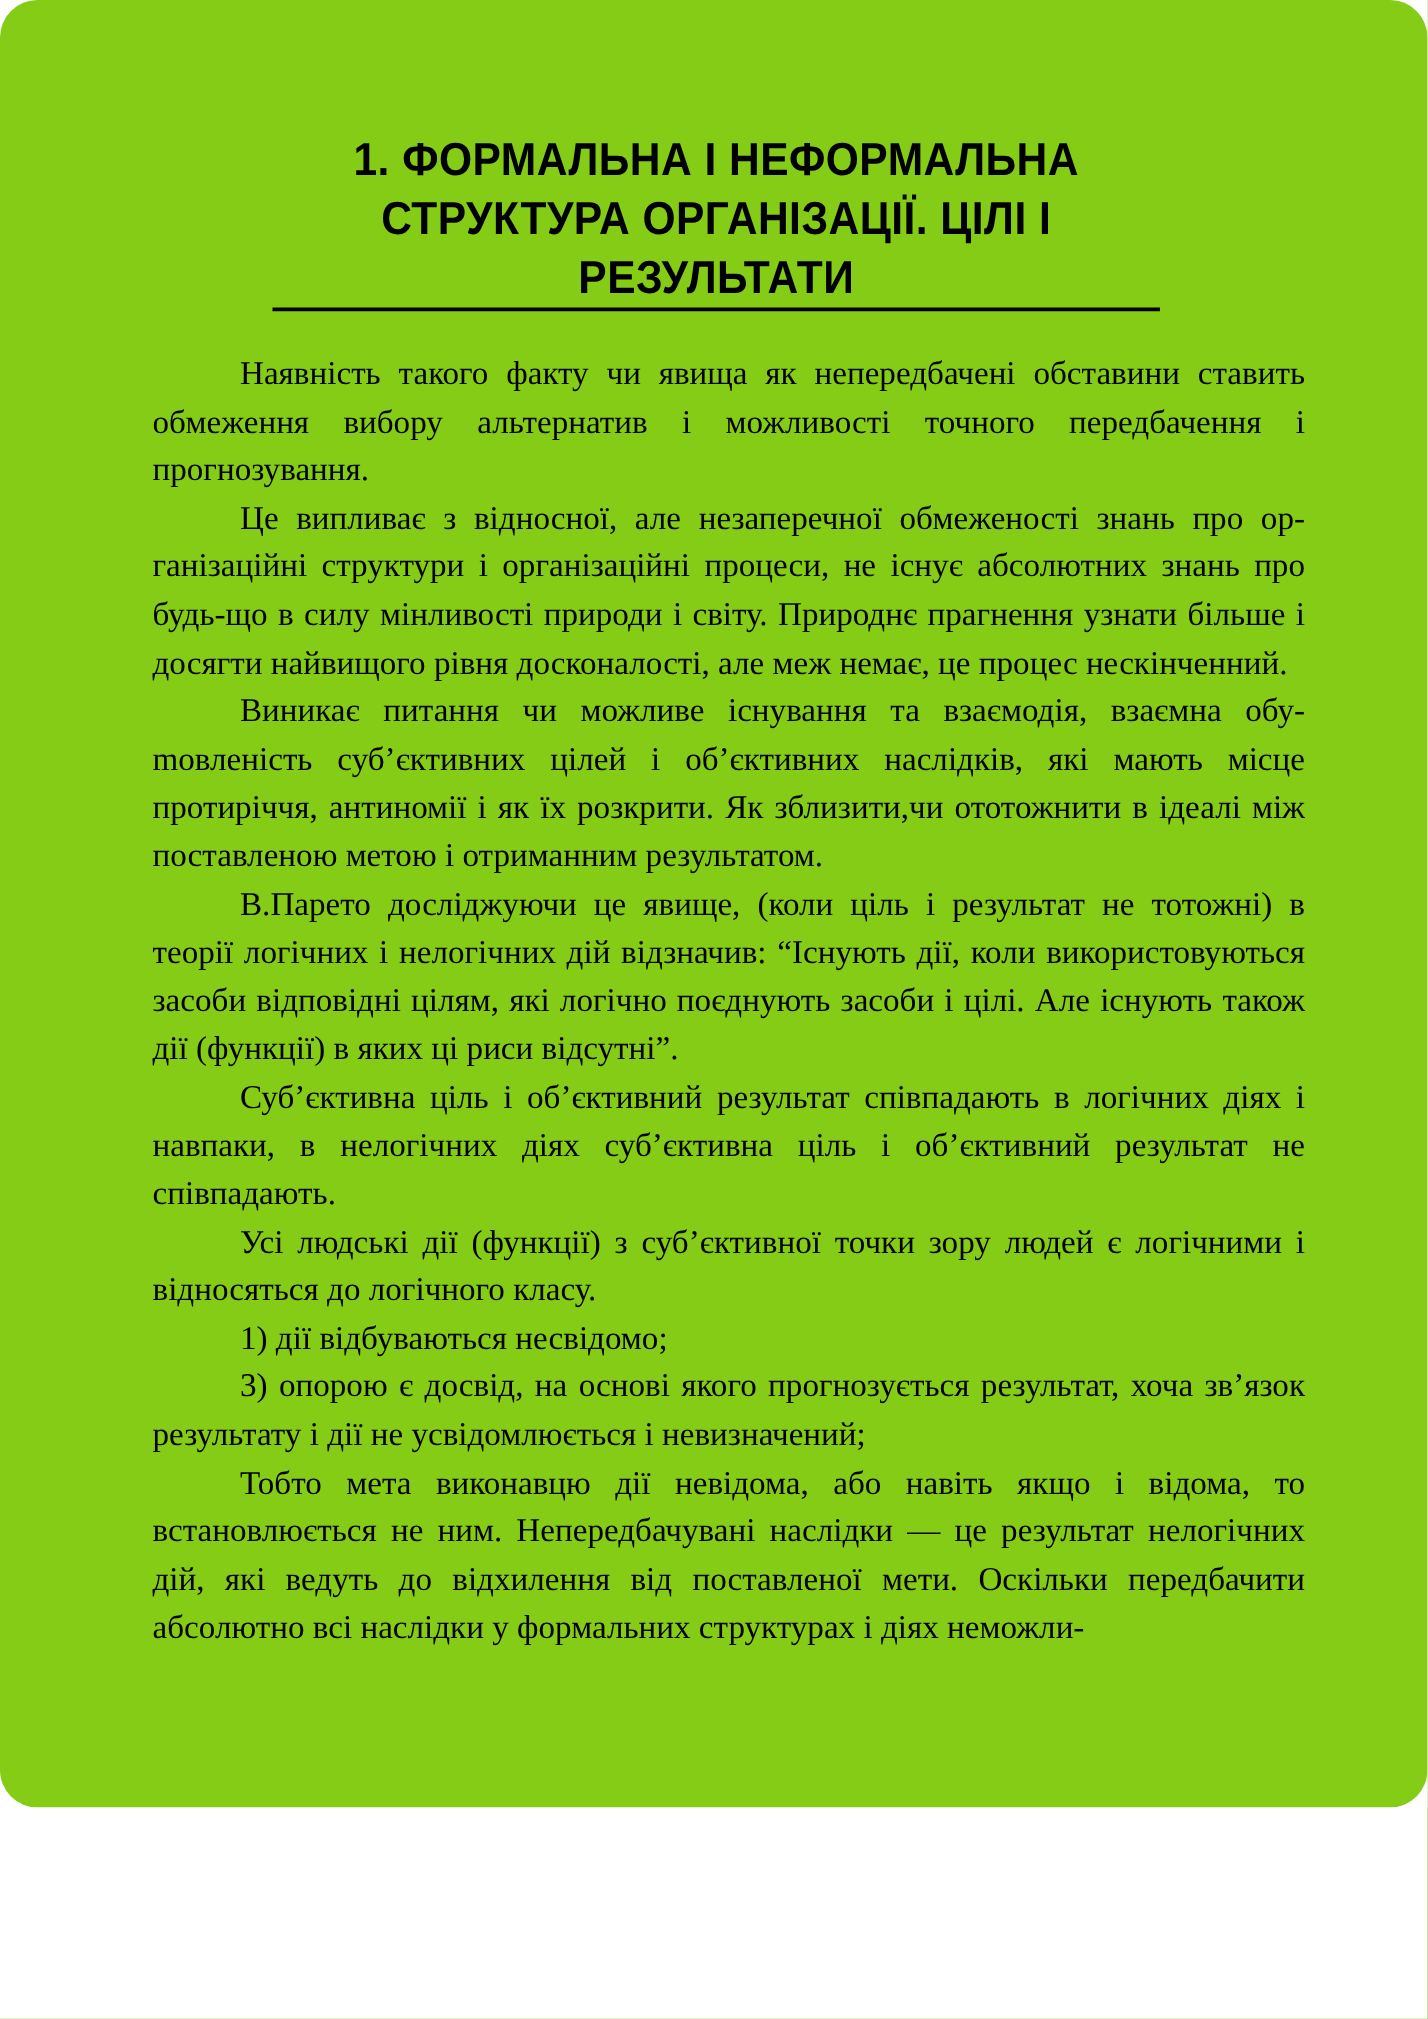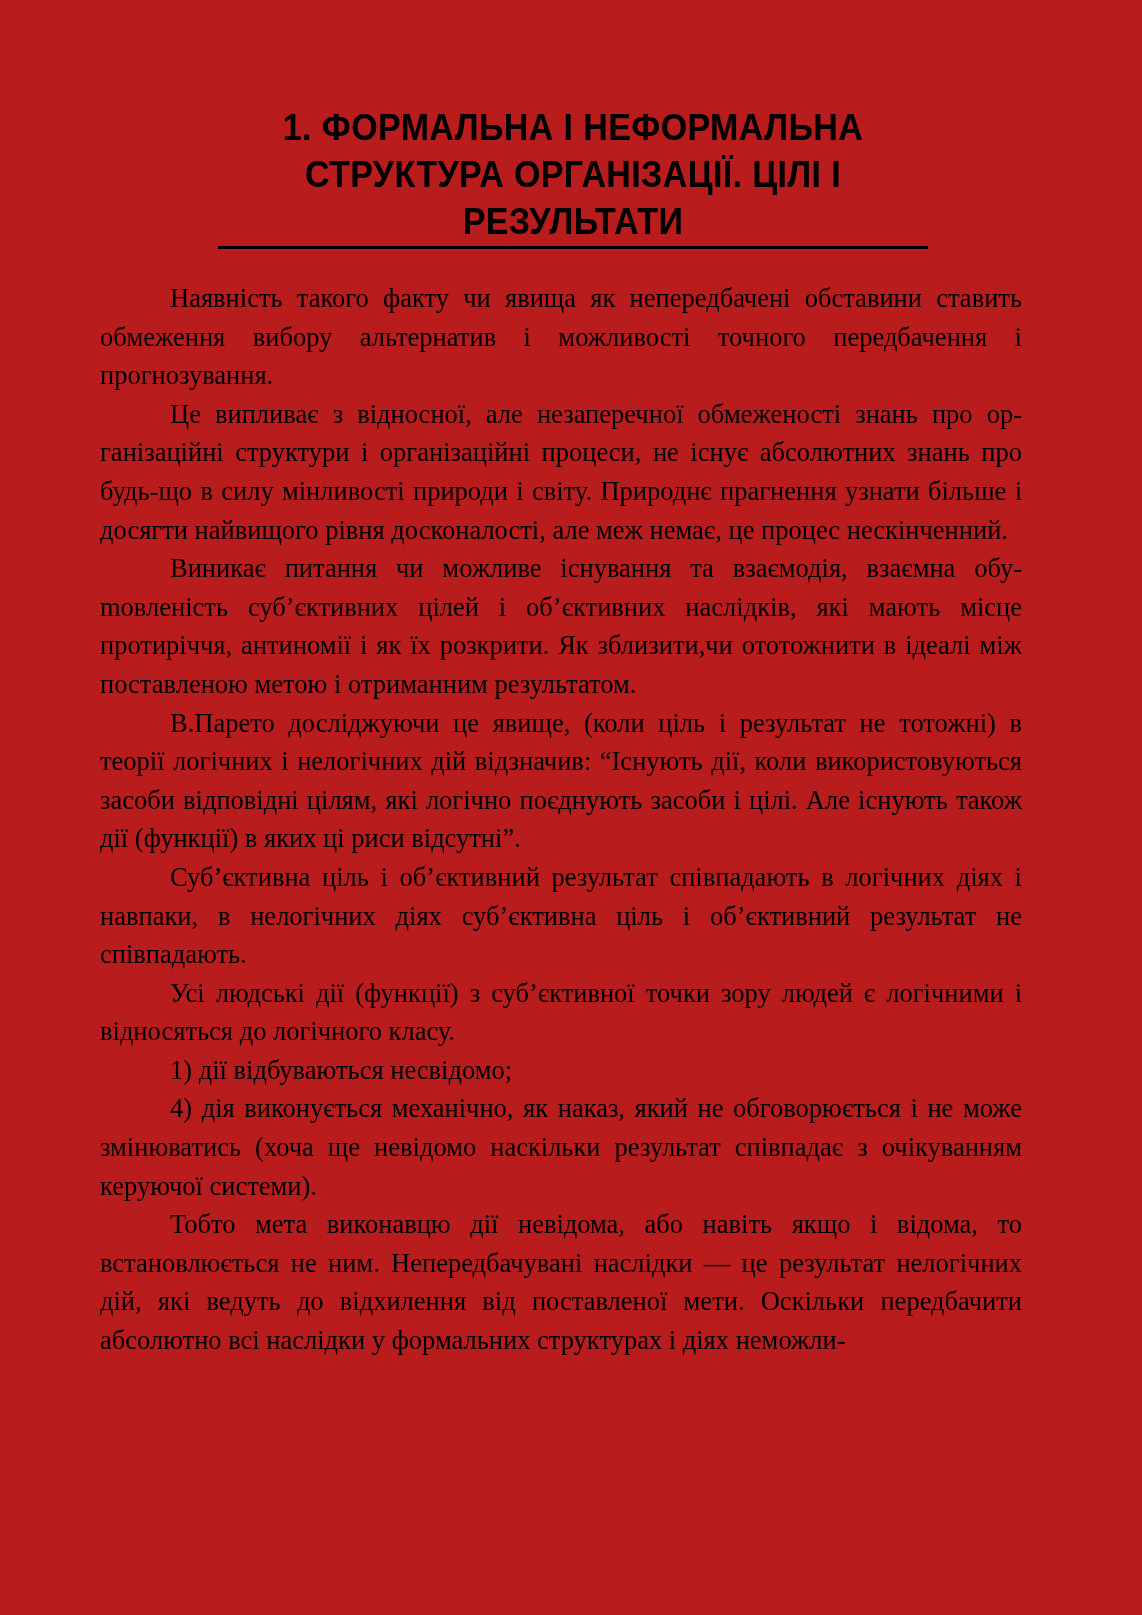--- a/index.html
+++ b/index.html
@@ -3,24 +3,25 @@
 <meta charset="utf-8">
 <style>
   html, body {
     margin: 0;
     padding: 0;
     background: #ffffff;
   }
   .page {
     position: relative;
     width: 1142px;
-    height: 1615px;
-    background: #b91c1c;
+    height: 1446px;
+    background: #84cc16;
     overflow: hidden;
     box-sizing: border-box;
+    border-radius: 30px;
   }
 
   
   .title-block {
     position: absolute;
     left: 218px;
     top: 104px;
     width: 710px;
   }
   .doc-title {
@@ -41,21 +42,21 @@
     left: 218px;
     top: 246px;
     width: 710px;
     height: 3px;
     background: #000000;
   }
 
   
   .body-text {
     position: absolute;
-    left: 100px;
+    left: 122px;
     top: 279px;
     width: 922px;
     font-family: "Liberation Serif", "DejaVu Serif", serif;
     font-size: 26.5px;
     line-height: 38.6px;
     color: #000000;
     text-align: justify;
     text-justify: inter-word;
     hyphens: manual;
   }
@@ -82,17 +83,17 @@
   <div class="title-rule"></div>
 
   <div class="body-text">
     <p>Наявність такого факту чи явища як непередбачені обставини ста­вить обмеження вибору альтернатив і можливості точного передбачення і прогнозування.</p>
     <p>Це випливає з відносної, але незаперечної обмеженості знань про ор­ганізаційні структури і організаційні процеси, не існує абсолютних знань про будь-що в силу мінливості природи і світу. Природнє прагнення узна­ти більше і досягти найвищого рівня досконалості, але меж немає, це про­цес нескінченний.</p>
     <p>Виникає питання чи можливе існування та взаємодія, взаємна обу­mовленість суб’єктивних цілей і об’єктивних наслідків, які мають місце протиріччя, антиномії і як їх розкрити. Як зблизити,чи ототожнити в ідеа­лі між поставленою метою і отриманним результатом.</p>
     <p>В.Парето досліджуючи це явище, (коли ціль і результат не тотожні) в теорії логічних і нелогічних дій відзначив: “Існують дії, коли використо­вуються засоби відповідні цілям, які логічно поєднують засоби і цілі. Але існують також дії (функції) в яких ці риси відсутні”.</p>
     <p>Суб’єктивна ціль і об’єктивний результат співпадають в логічних ді­ях і навпаки, в нелогічних діях суб’єктивна ціль і об’єктивний результат не співпадають.</p>
     <p>Усі людські дії (функції) з суб’єктивної точки зору людей є логічни­ми і відносяться до логічного класу.</p>
     <p>1) дії відбуваються несвідомо;</p>
-    <p>4) дія виконується механічно, як наказ, який не обговорюється і не може змінюватись (хоча ще невідомо наскільки результат співпадає з очі­куванням керуючої системи).</p>
+    <p>3) опорою є досвід, на основі якого прогнозується результат, хоча зв’язок результату і дії не усвідомлюється і невизначений;</p>
     <p class="last">Тобто мета виконавцю дії невідома, або навіть якщо і відома, то встановлюється не ним. Непередбачувані наслідки — це результат нелогі­чних дій, які ведуть до відхилення від поставленої мети. Оскільки перед­бачити абсолютно всі наслідки у формальних структурах і діях неможли-</p>
   </div>
 
 </div>
 
 </body></html>

